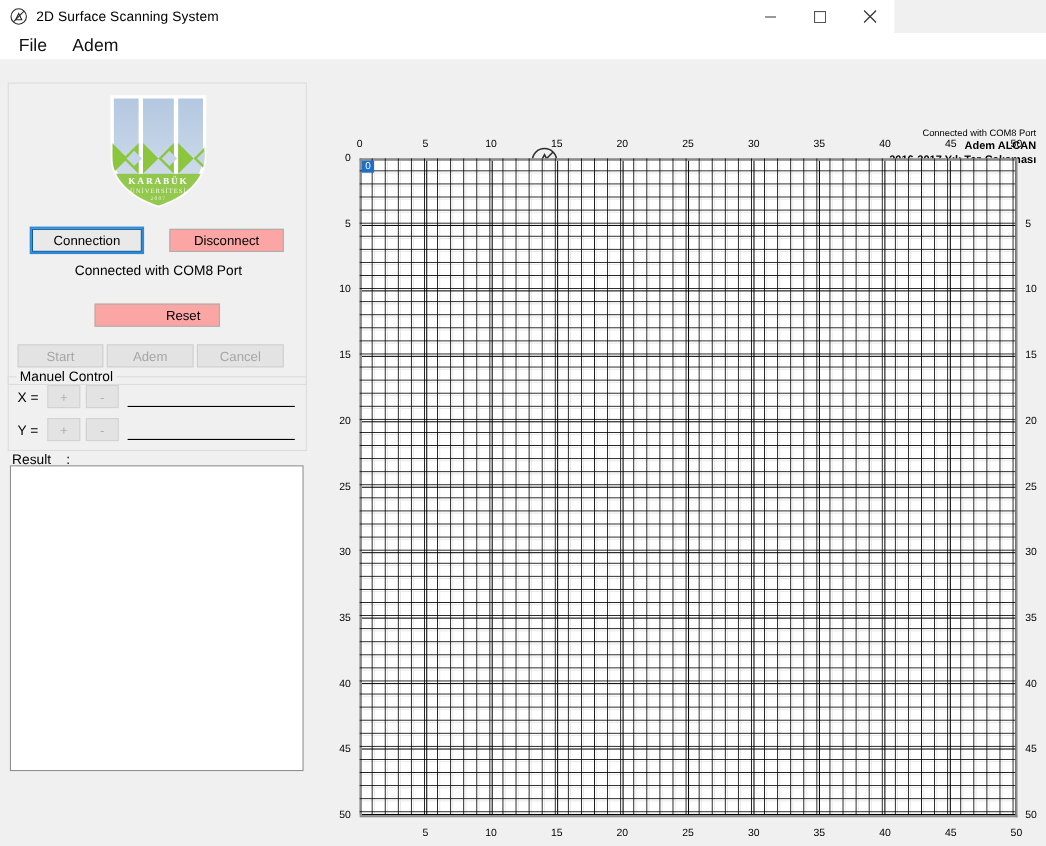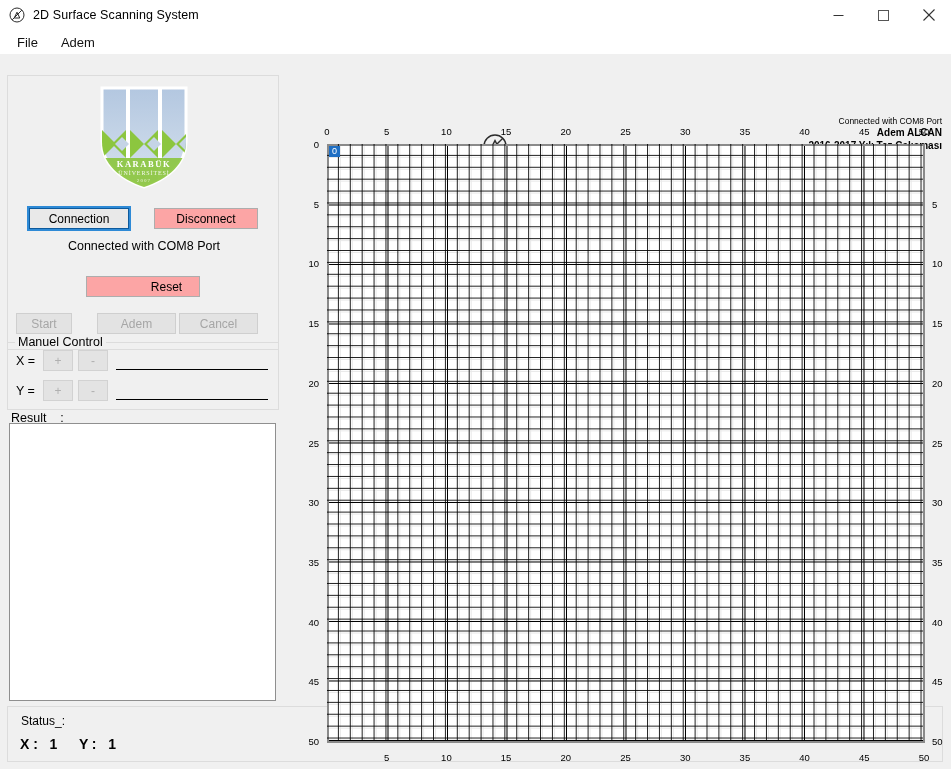--- a/index.html
+++ b/index.html
@@ -7,21 +7,21 @@
     margin: 0; padding: 0;
     width: 951px; height: 769px;
     overflow: hidden;
     background: #f0f0f0;
     font-family: "Liberation Sans", sans-serif;
     -webkit-font-smoothing: antialiased;
   }
 
   
   #titlebar {
-    position: absolute; left: 0; top: 0; width: 951px; height: 30px;
+    position: absolute; left: 0; top: 0; width: 813px; height: 30px;
     background: #ffffff;
     display: flex; align-items: center;
   }
   #app-icon {
     width: 16px; height: 16px; margin-left: 9px; margin-right: 8px;
     flex: 0 0 auto;
   }
   #title-text {
     font-size: 12.5px; color: #000; letter-spacing: 0.1px;
   }
@@ -33,21 +33,21 @@
   }
   .winbtn svg { display: block; }
 
   
   #menubar {
     position: absolute; left: 0; top: 30px; width: 951px; height: 24px;
     background: #ffffff;
     display: flex; align-items: center;
   }
   .menuitem {
-    font-size: 13px; color: #111; padding: 2px 9px; margin-left: 5px;
+    font-size: 16px; color: #111; padding: 2px 9px; margin-left: 5px;
   }
   .menuitem:first-child { margin-left: 8px; }
 
   
   #content {
     position: absolute; left: 0; top: 54px; width: 951px; height: 715px;
     background: #f0f0f0;
   }
 
   
@@ -75,21 +75,21 @@
   .btn.disabled { color: #a6a6a6; border-color: #cfcfcf; background: #e3e3e3; }
 
   #btn-connection { position: absolute; left: 21px; top: 132px; width: 100px; height: 21px; }
   #btn-disconnect { position: absolute; left: 146px; top: 132px; width: 104px; height: 21px; }
   #conn-status {
     position: absolute; left: 0; top: 163px; width: 272px;
     text-align: center; font-size: 12.5px; color: #000;
   }
   #btn-reset { position: absolute; left: 78px; top: 200px; width: 114px; height: 21px; padding-left: 47px; }
 
-  #btn-start  { position: absolute; left: 8px;   top: 237px; width: 56px; height: 21px; }
+  #btn-start  { position: absolute; left: 8px;   top: 237px; width: 78px; height: 21px; }
   #btn-pause  { position: absolute; left: 89px;  top: 237px; width: 79px; height: 21px; }
   #btn-cancel { position: absolute; left: 171px; top: 237px; width: 79px; height: 21px; }
 
   
   #manuel-group {
     position: absolute; left: 7px; top: 288px; width: 272px; height: 68px;
     border: 1px solid #dcdcdc; border-top: none;
   }
   #manuel-top-left {
     position: absolute; left: 7px; top: 288px; width: 8px; height: 1px;
@@ -308,32 +308,20 @@
 
     <span class="axis-label" style="left:8px; top:42px;">Y  =</span>
     <div class="pm-btn" style="left:35px; top:38px;">+</div>
     <div class="pm-btn" style="left:70px; top:38px;">-</div>
     <input class="underline-input" style="left: 108px; top: 40px; width: 152px;" value="" placeholder="">
   </div>
 
   <div id="result-legend">Result__:</div>
   <div id="result-box"></div>
 
-  <div id="statusbar">
-    <div id="status-label">Status_:</div>
-    <div id="status-xy">
-      <span>X :</span>
-      <span>&nbsp;</span>
-      <span>1</span>
-      <span class="sep"></span>
-      <span>Y :</span>
-      <span>&nbsp;</span>
-      <span>1</span>
-    </div>
-  </div>
 
   <div id="center-icon">
     <svg width="28" height="28" viewBox="0 0 28 28">
       <circle cx="14" cy="14" r="11" fill="none" stroke="#2b2b2b" stroke-width="1.4"></circle>
       <path d="M8.6 19 L14 8.6 L19.4 19 Z" fill="none" stroke="#2b2b2b" stroke-width="1.4"></path>
       <line x1="6.2" y1="21.8" x2="21.8" y2="6.2" stroke="#2b2b2b" stroke-width="1.4"></line>
     </svg>
   </div>
 
   <div id="credits">

